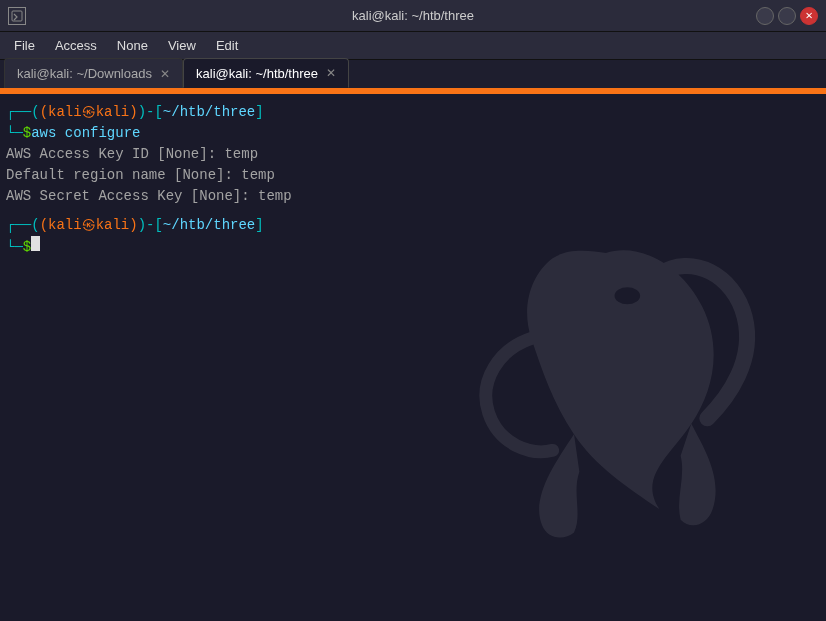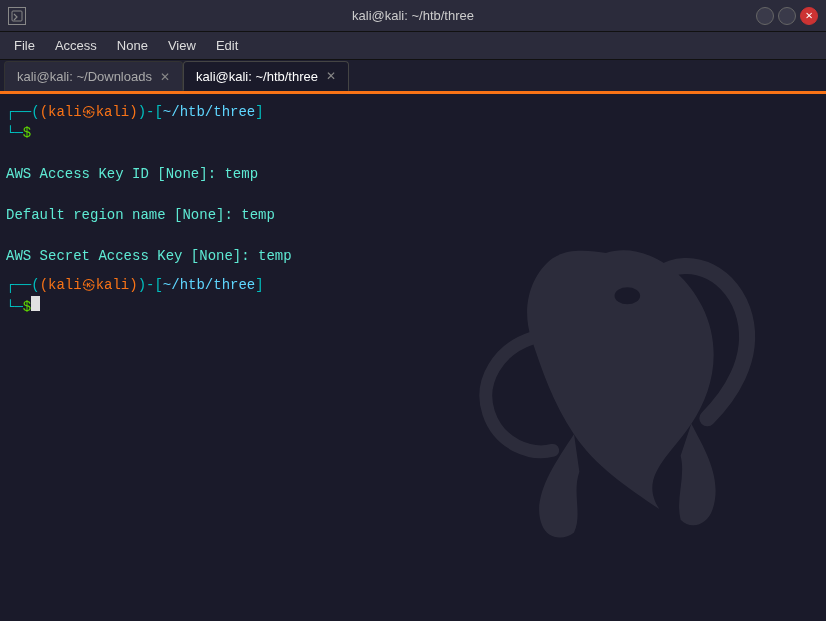--- a/index.html
+++ b/index.html
@@ -99,21 +99,21 @@
       border-radius: 3px;
     }
 
     
     .tabs-bar {
       display: flex;
       background: #1e1e2e;
       height: 34px;
       align-items: flex-end;
       padding: 0 4px;
-      border-bottom: 3px solid #f97316;
+      border-bottom: 6px solid #f97316;
     }
 
     .tab {
       display: flex;
       align-items: center;
       padding: 6px 12px;
       font-family: sans-serif;
       font-size: 13px;
       cursor: pointer;
       border-radius: 4px 4px 0 0;
@@ -194,23 +194,22 @@
 
     .prompt-dollar {
       color: #5fd700;
     }
 
     .cmd-text {
       color: #5fd7ff;
     }
 
     .output-line {
-      color: #5eead4;
+      color: #a3a3a3;
       display: block;
-      margin-top: 20px;
     }
 
     .cursor {
       display: inline-block;
       width: 9px;
       height: 15px;
       background: #e0e0e0;
       vertical-align: middle;
       animation: blink 1s step-end infinite;
     }
@@ -276,20 +275,21 @@
       <span class="prompt-bracket">(</span>
       <span class="prompt-user">(kali㉿kali)</span>
       <span class="prompt-bracket">)</span>
       <span class="prompt-dash">-[</span>
       <span class="prompt-path">~/htb/three</span>
       <span class="prompt-dash">]</span>
     </div>
     <div class="prompt-line">
       <span class="prompt-dash">└─</span>
       <span class="prompt-dollar">$ </span>
+      <span class="cmd-text">aws configure</span>
     </div>
 
     <span class="output-line">AWS Access Key ID [None]: temp</span>
     <span class="output-line">Default region name [None]: temp</span>
     <span class="output-line">AWS Secret Access Key [None]: temp</span>
 
     <div style="height: 8px;"></div>
 
     <div class="prompt-line">
       <span class="prompt-dash">┌──</span>

